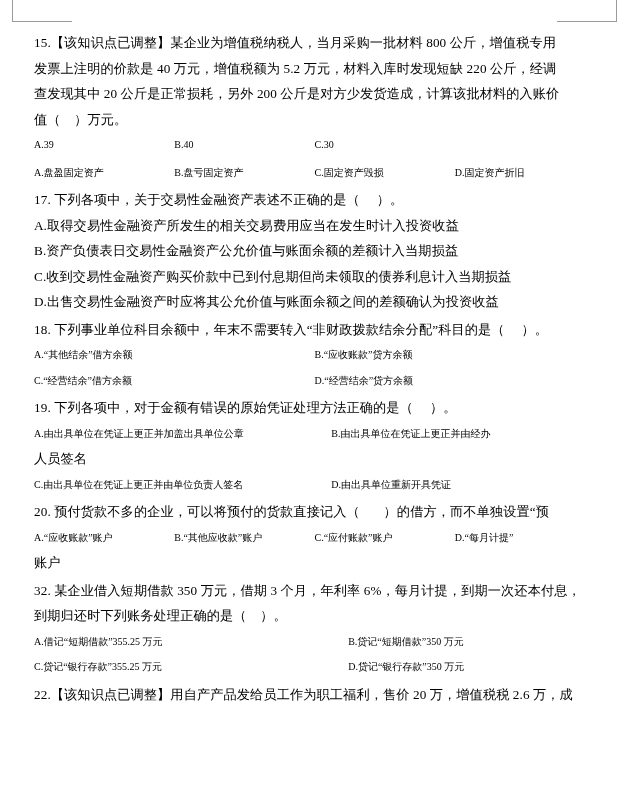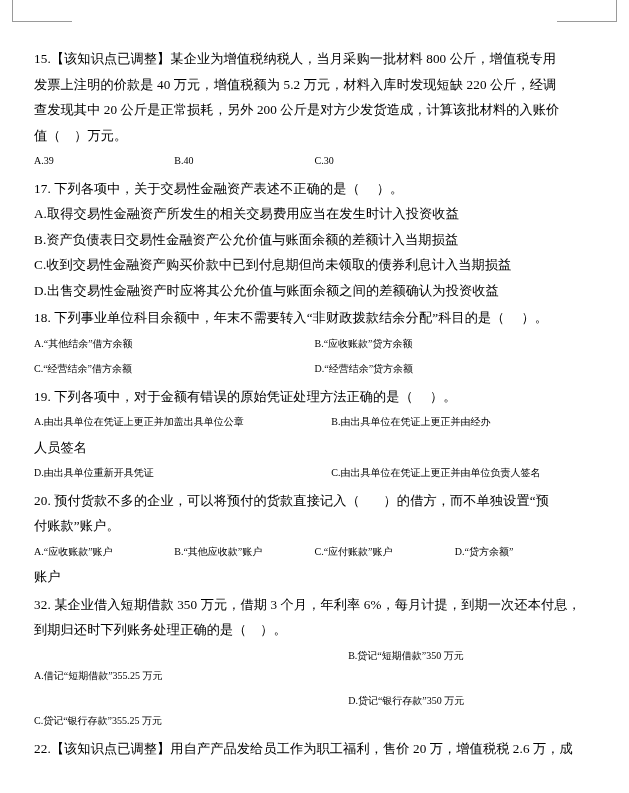--- a/index.html
+++ b/index.html
@@ -13,21 +13,21 @@
     font-family: "Liberation Serif", "DejaVu Serif", serif;
     color: #000000;
     position: relative;
     overflow: hidden;
   }
   .page {
     position: relative;
     width: 629px;
     height: 793px;
     box-sizing: border-box;
-    padding: 16px 34px;
+    padding: 0 34px;
   }
   
   .edge-mark {
     position: absolute;
     background: #9a9a9a;
   }
   .edge-left-v { left: 12px; top: 0; width: 1px; height: 22px; }
   .edge-left-h { left: 12px; top: 21px; width: 60px; height: 1px; }
   .edge-right-v { right: 12px; top: 0; width: 1px; height: 22px; }
   .edge-right-h { right: 12px; top: 21px; width: 60px; height: 1px; }
@@ -49,21 +49,21 @@
     display: flex;
     font-size: 10px;
     line-height: 25.5px;
   }
   .opt-row > span {
     white-space: pre;
   }
   .c4 > span { width: 25%; }
   .c2 > span { width: 50%; }
   .c2b > span:first-child { width: 53%; }
-  .c2c > span:first-child { width: 56%; margin-top: 20px; }
+  .c2c > span:first-child { width: 56%; }
 </style>
 </head>
 <body>
 
 <div class="page">
   <div class="edge-mark edge-left-v"></div>
   <div class="edge-mark edge-left-h"></div>
   <div class="edge-mark edge-right-v"></div>
   <div class="edge-mark edge-right-h"></div>
 
@@ -75,20 +75,26 @@
       <div class="line">查发现其中 20 公斤是正常损耗，另外 200 公斤是对方少发货造成，计算该批材料的入账价</div>
       <div class="line">值（    ）万元。</div>
       <div class="opt-row c4">
         <span>A.39</span>
         <span>B.40</span>
         <span>C.30</span>
       </div>
     </div>
 
     <div class="q">
+      <div class="opt-row c4">
+        <span>A.盘盈固定资产</span>
+        <span>B.盘亏固定资产</span>
+        <span>C.固定资产毁损</span>
+        <span>D.固定资产折旧</span>
+      </div>
     </div>
 
     <div class="q">
       <div class="line">17. 下列各项中，关于交易性金融资产表述不正确的是（     ）。</div>
       <div class="line">A.取得交易性金融资产所发生的相关交易费用应当在发生时计入投资收益</div>
       <div class="line">B.资产负债表日交易性金融资产公允价值与账面余额的差额计入当期损益</div>
       <div class="line">C.收到交易性金融资产购买价款中已到付息期但尚未领取的债券利息计入当期损益</div>
       <div class="line">D.出售交易性金融资产时应将其公允价值与账面余额之间的差额确认为投资收益</div>
     </div>
 
@@ -105,33 +111,32 @@
     </div>
 
     <div class="q">
       <div class="line">19. 下列各项中，对于金额有错误的原始凭证处理方法正确的是（     ）。</div>
       <div class="opt-row c2b">
         <span>A.由出具单位在凭证上更正并加盖出具单位公章</span>
         <span>B.由出具单位在凭证上更正并由经办</span>
       </div>
       <div class="line">人员签名</div>
       <div class="opt-row c2b">
+        <span>C.由出具单位在凭证上更正并由单位负责人签名</span>
         <span>D.由出具单位重新开具凭证</span>
-        <span>C.由出具单位在凭证上更正并由单位负责人签名</span>
       </div>
     </div>
 
     <div class="q">
       <div class="line">20. 预付货款不多的企业，可以将预付的货款直接记入（       ）的借方，而不单独设置“预</div>
-      <div class="line">付账款”账户。</div>
       <div class="opt-row c4">
         <span>A.“应收账款”账户</span>
         <span>B.“其他应收款”账户</span>
         <span>C.“应付账款”账户</span>
-        <span>D.“贷方余额”</span>
+        <span>D.“每月计提”</span>
       </div>
       <div class="line">账户</div>
     </div>
 
     <div class="q">
       <div class="line">32. 某企业借入短期借款 350 万元，借期 3 个月，年利率 6%，每月计提，到期一次还本付息，</div>
       <div class="line">到期归还时下列账务处理正确的是（    ）。</div>
       <div class="opt-row c2c">
         <span>A.借记“短期借款”355.25 万元</span>
         <span>B.贷记“短期借款”350 万元</span>

